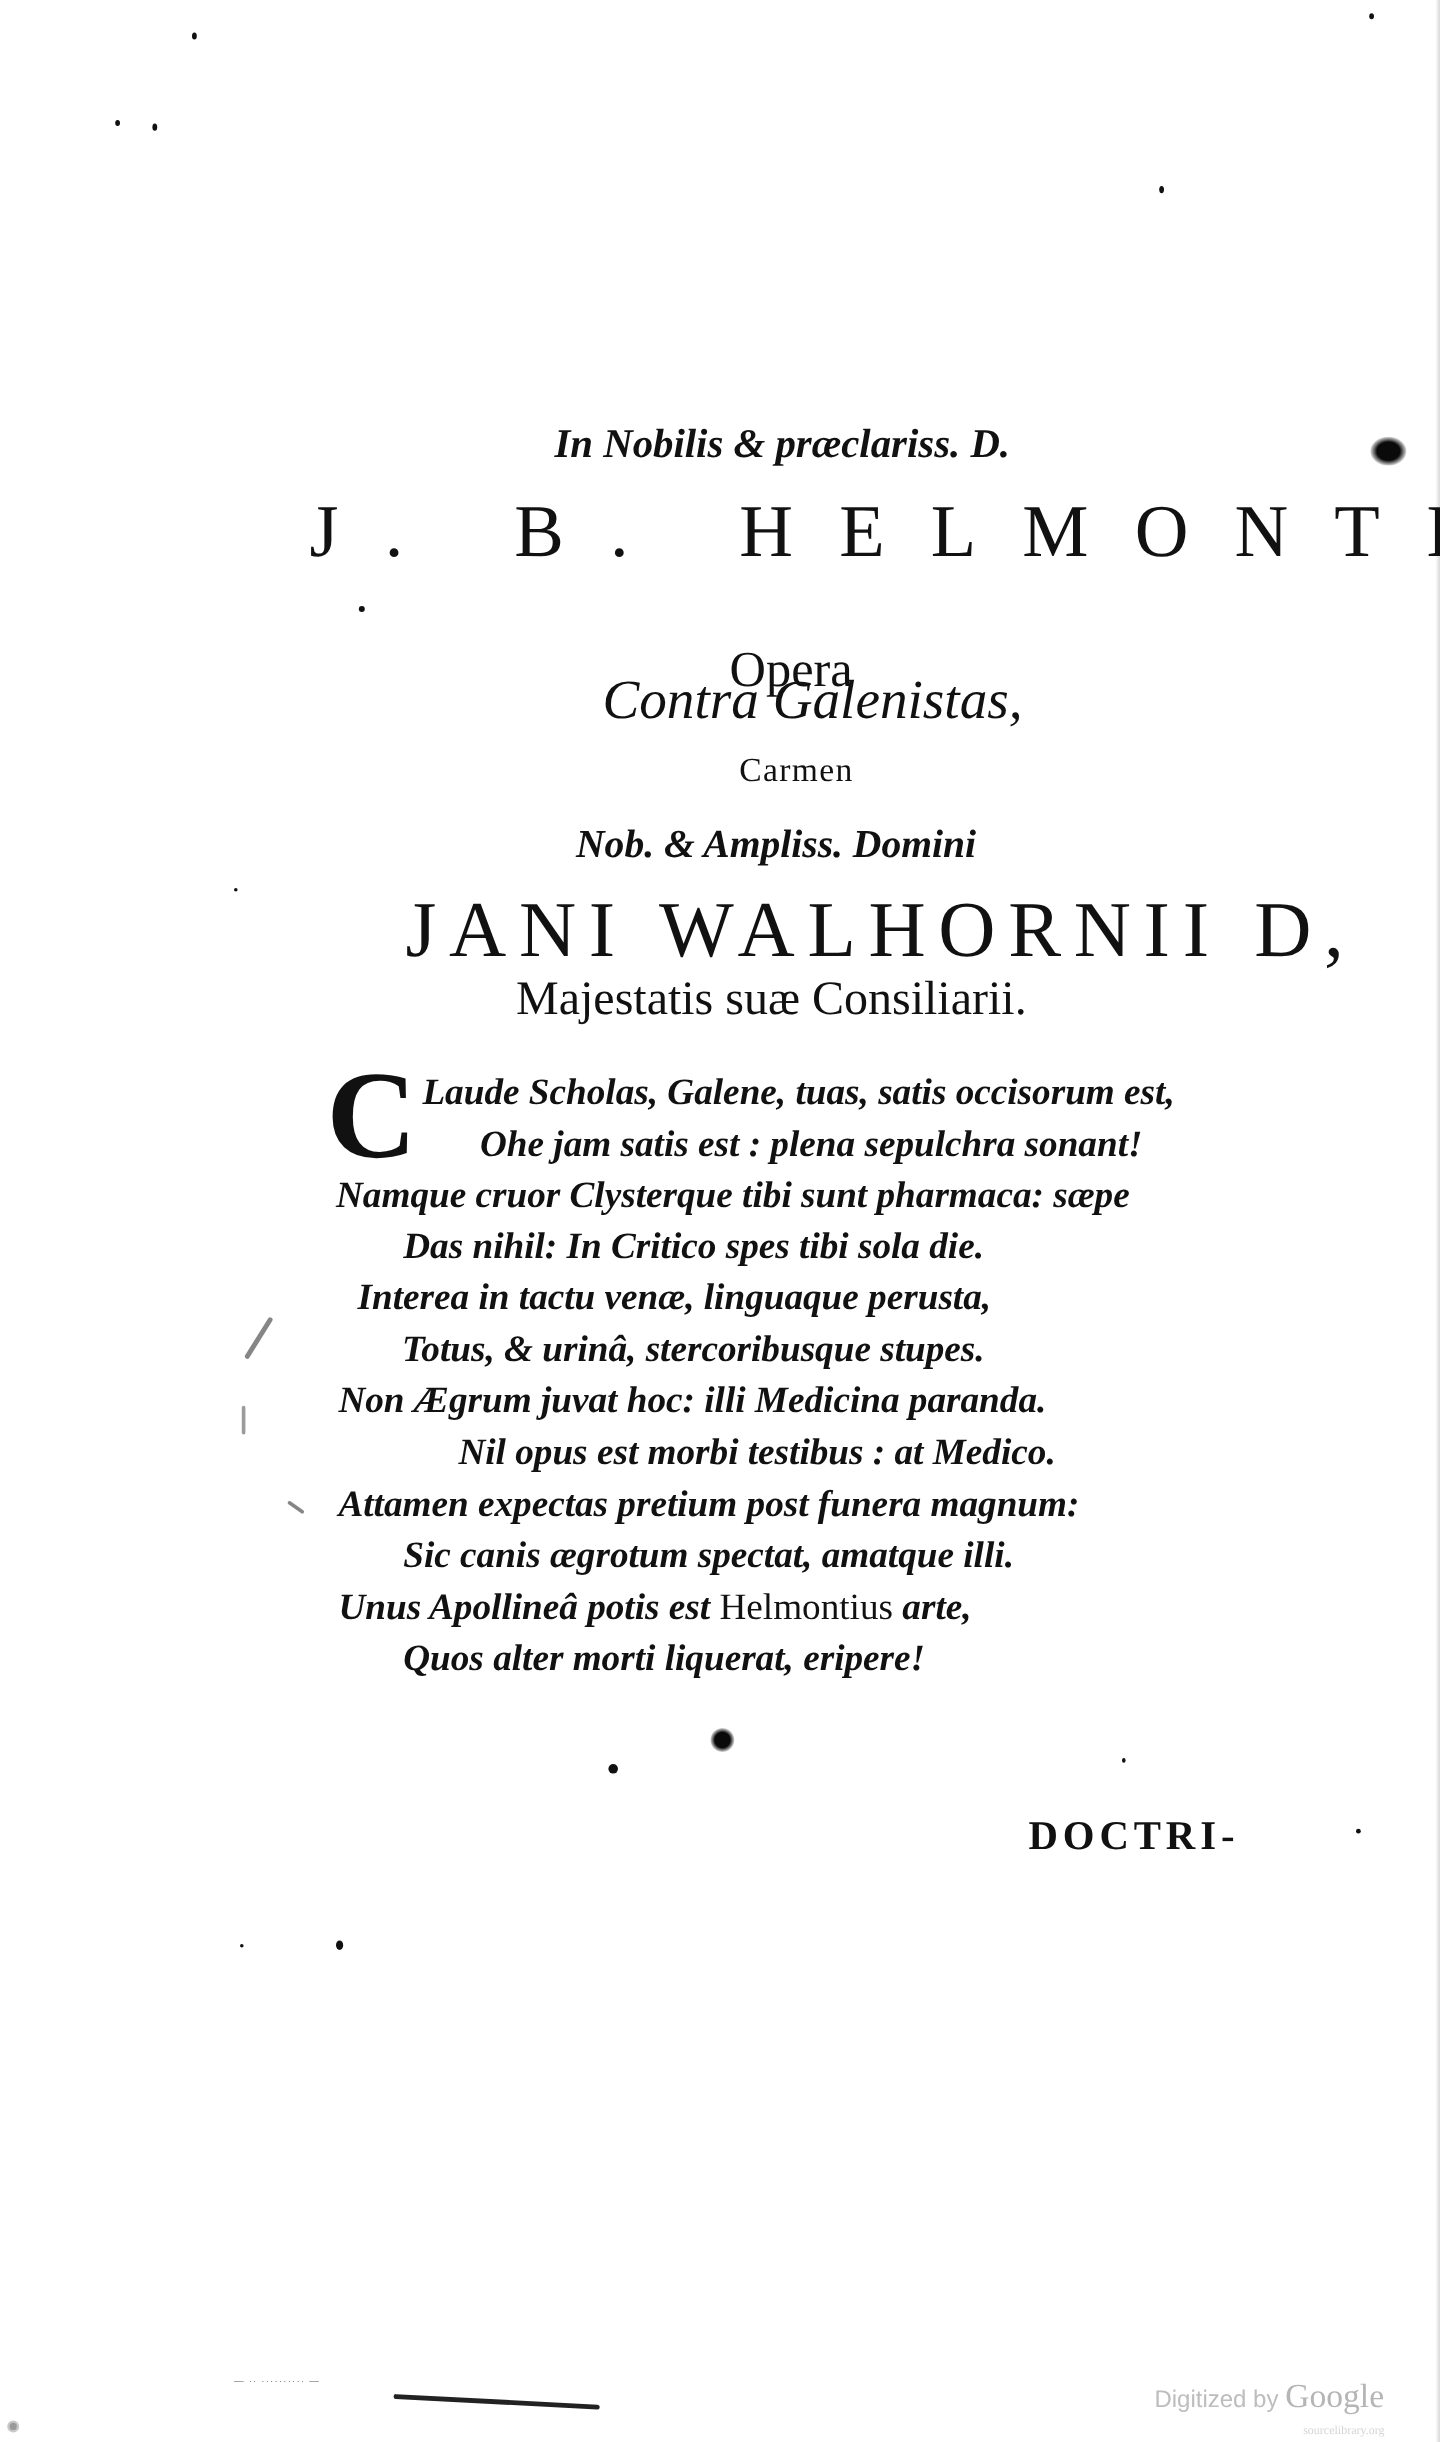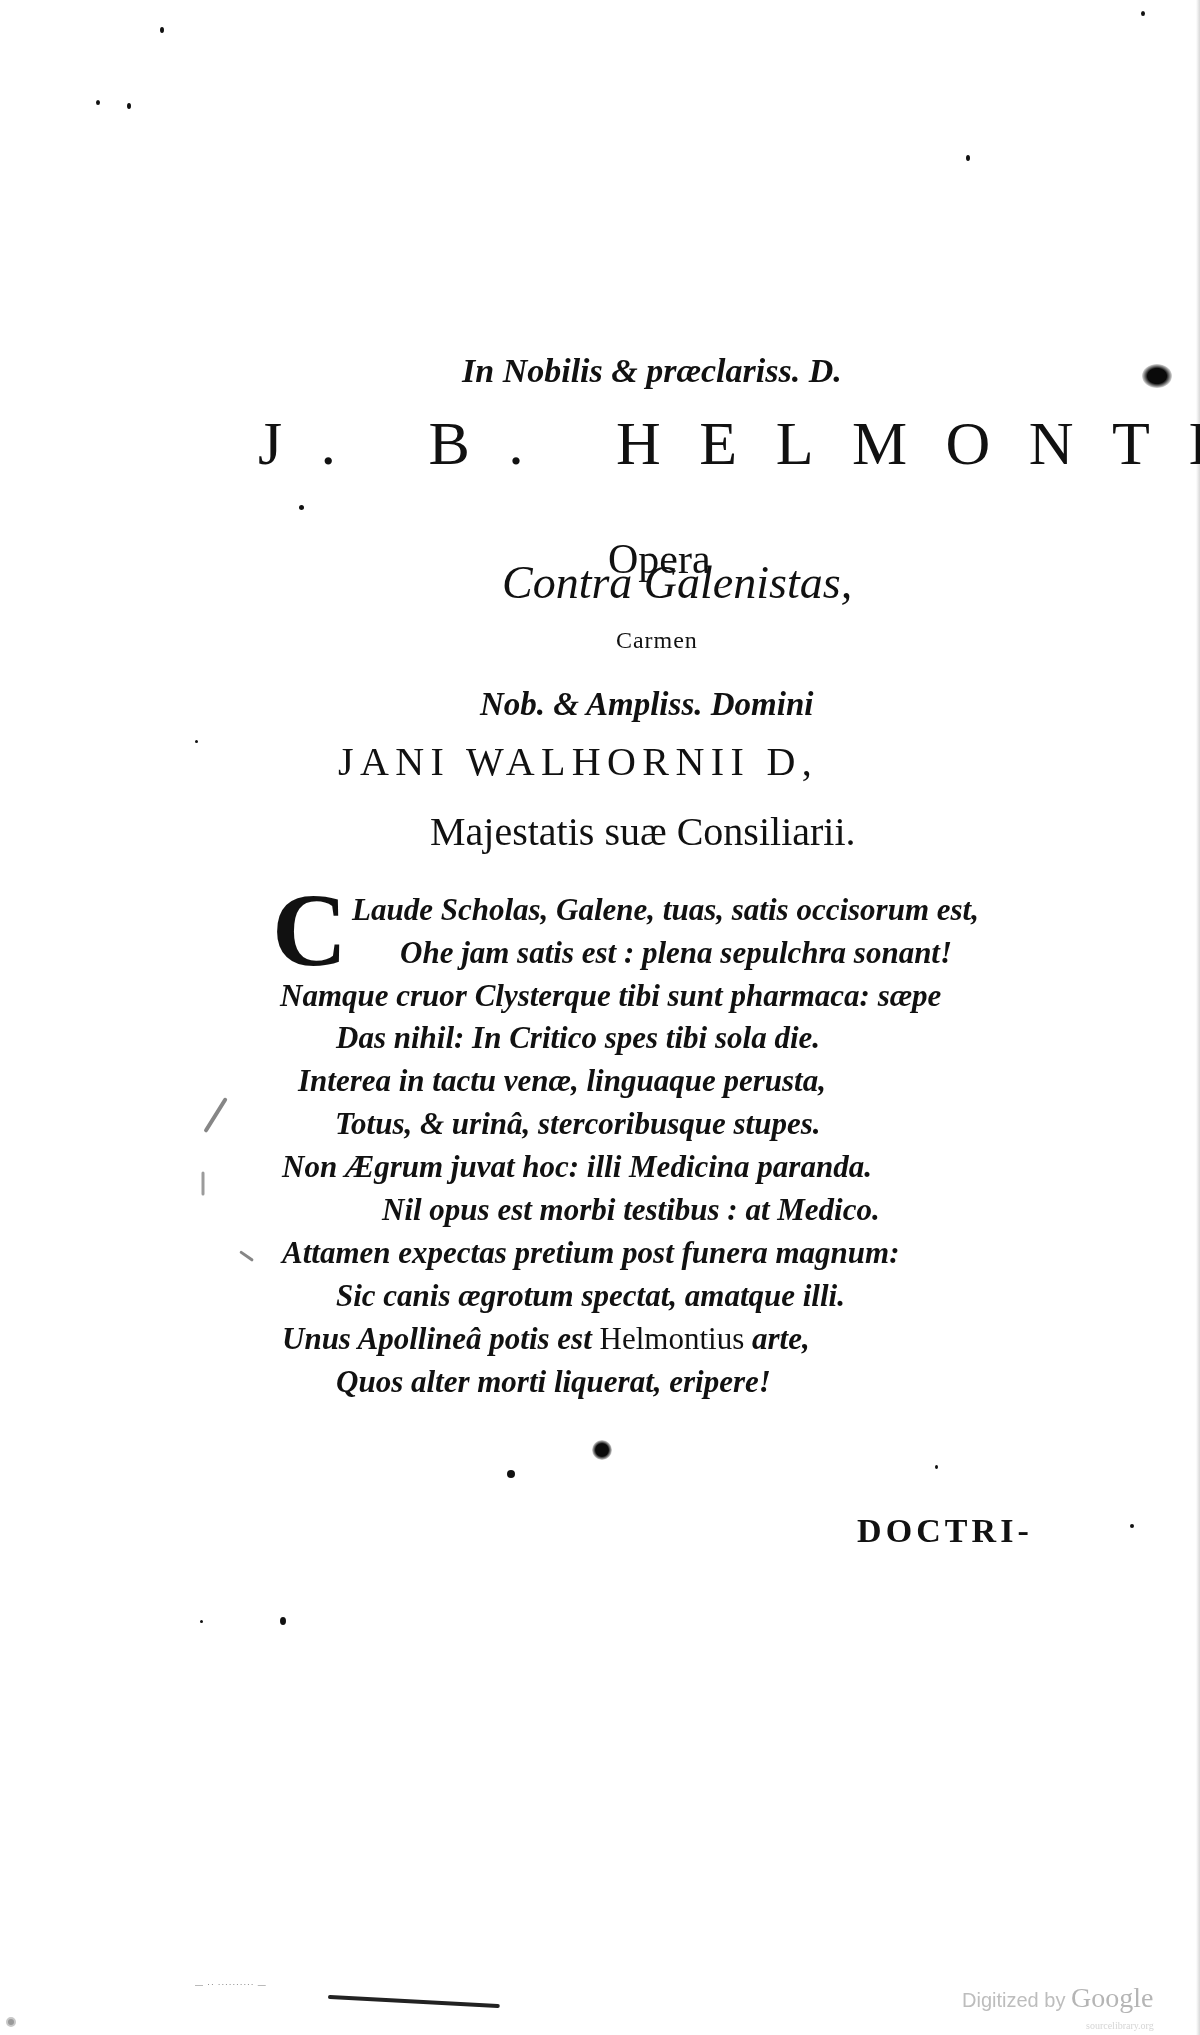--- a/index.html
+++ b/index.html
@@ -10,23 +10,23 @@
       color: #111111;
     }
     .page { position: absolute; inset: 0; }
     .line { position: absolute; white-space: nowrap; }
     .it { font-style: italic; }
 
     .l-dedic { top: 352px; font-size: 34px; font-weight: bold; left: 462px; }
     .l-name { top: 408px; font-size: 62px; left: 258px; letter-spacing: 0.62em; font-weight: normal; }
     .l-opera { top: 490px; font-size: 42px; left: 608px; margin-top: 45px; }
     .l-contra { top: 556px; font-size: 46px; left: 502px; }
-    .l-carmen { top: 627px; font-size: 24px; left: 616px; letter-spacing: 0.04em; }
+    .l-carmen { top: 627px; font-size: 28px; left: 616px; letter-spacing: 0.04em; }
     .l-nob { top: 686px; font-size: 33px; font-weight: bold; left: 480px; }
-    .l-jani { top: 738px; font-size: 40px; left: 338px; letter-spacing: 0.16em; }
+    .l-jani { top: 738px; font-size: 66px; left: 338px; letter-spacing: 0.16em; }
     .l-maj { top: 808px; font-size: 40px; left: 430px; }
 
     .poem { position: absolute; left: 0; top: 0; }
     .verse { position: absolute; white-space: nowrap; font-style: italic; font-weight: bold; font-size: 31px; }
     .roman { font-style: normal; font-weight: normal; }
     .dropcap {
       position: absolute; left: 272px; top: 878px; font-size: 104px; line-height: 1;
       font-weight: bold; font-family: "Liberation Serif", serif;
     }
 

